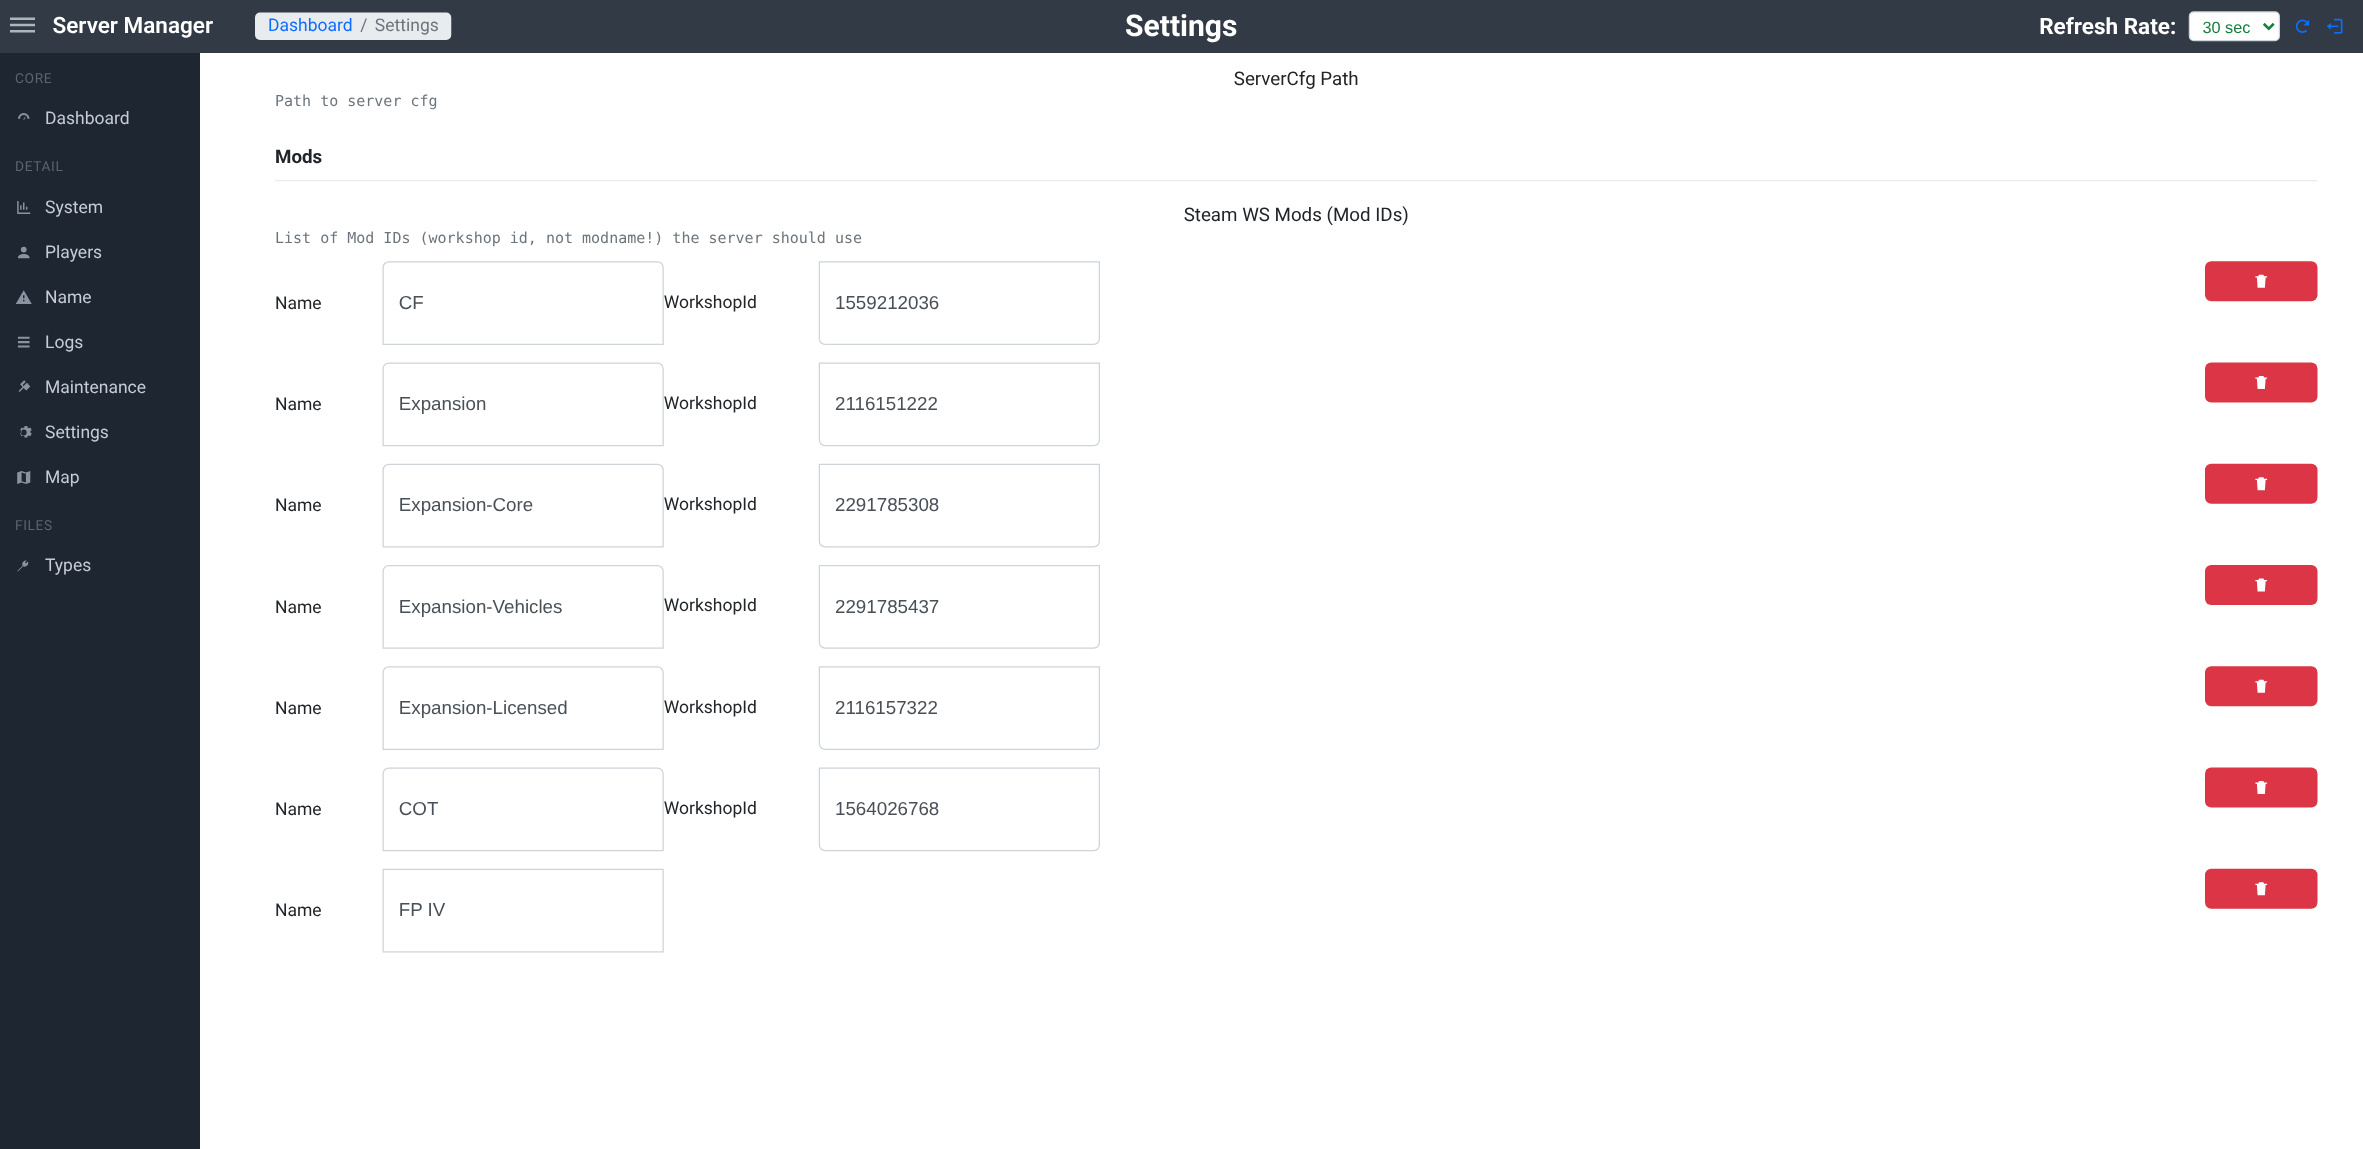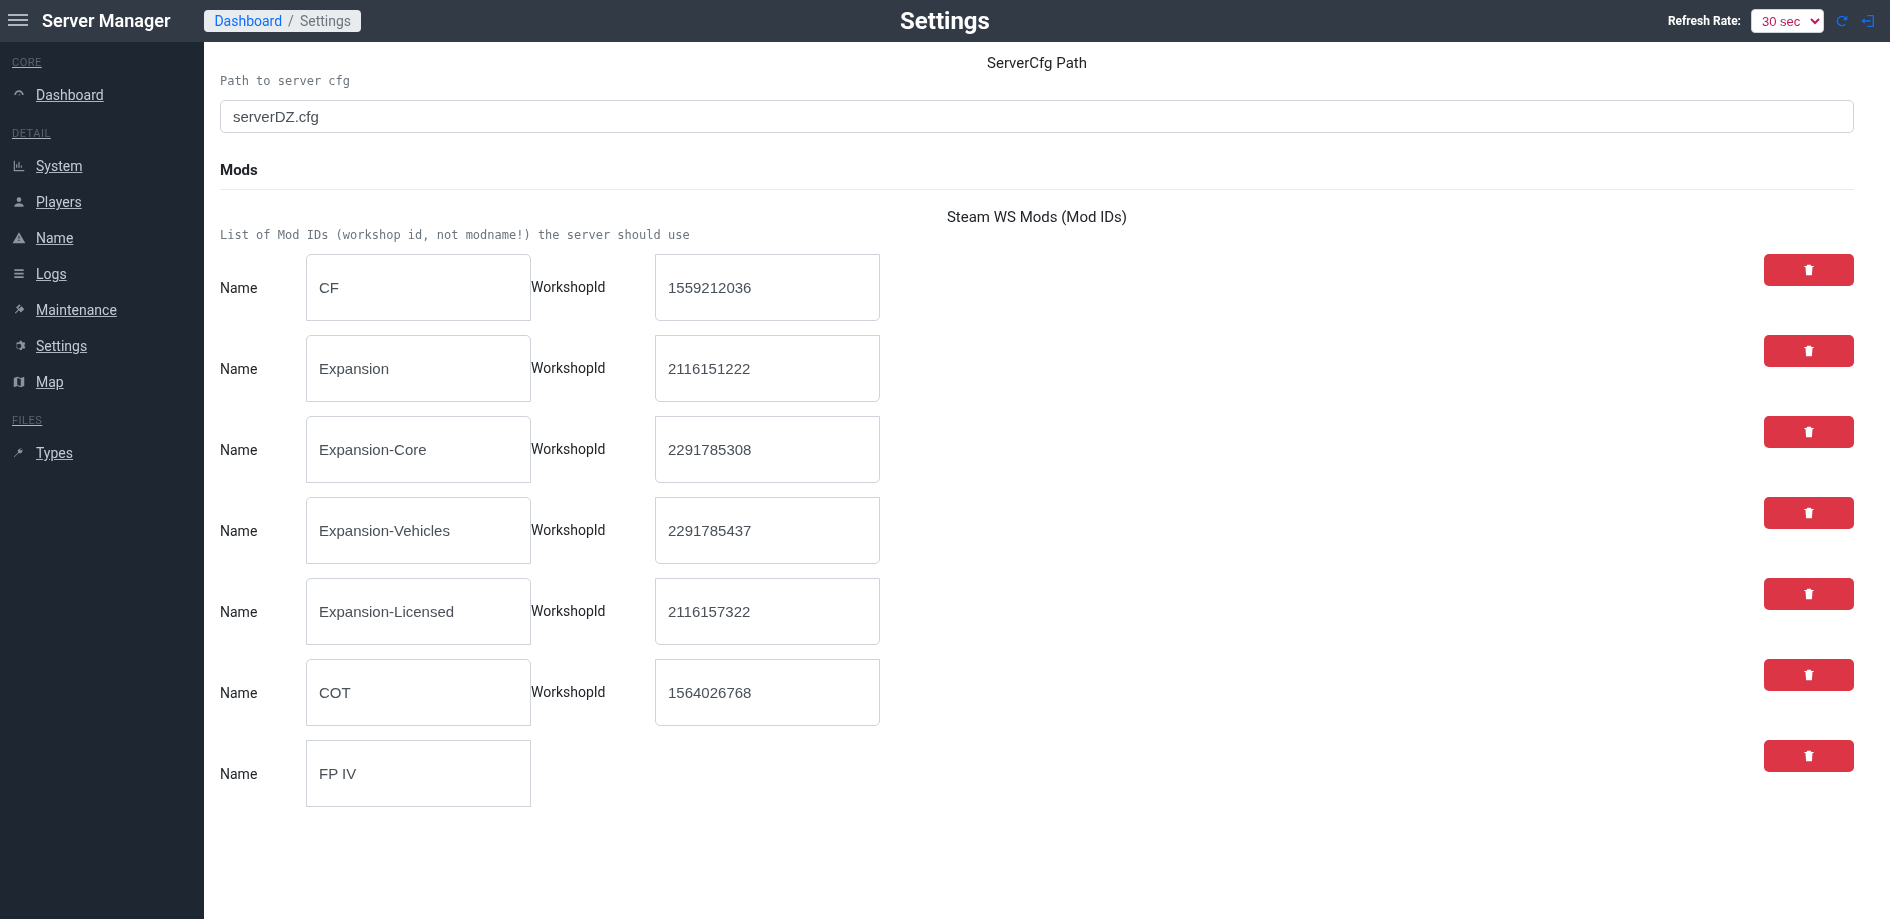--- a/index.html
+++ b/index.html
@@ -54,42 +54,41 @@
   font-size: 24px;
   font-weight: 700;
 }
 .topbar-right {
   margin-left: auto;
   display: flex;
   align-items: center;
   padding-right: 14px;
   gap: 10px;
 }
-.refresh-label { font-weight: 700; font-size: 12px; }
+.refresh-label { font-weight: 700; font-size: 18px; }
 .refresh-select {
   background: #fff;
-  color: #be185d;
+  color: #15803d;
   border: 1px solid #ced4da;
   border-radius: 4px;
   padding: 2px 6px;
   font-size: 13px;
   height: 24px;
 }
 .icon-btn { color: #0d6efd; cursor: pointer; display:flex; align-items:center; }
 .icon-btn svg { width: 16px; height: 16px; }
 .sidebar {
   position: fixed;
   top: 42px;
   left: 0;
   bottom: 0;
-  width: 204px;
+  width: 160px;
   background: #1e2631;
   color: #adb5bd;
   overflow-y: auto;
-  text-decoration: underline;
 }
 .sidebar-section {
   font-size: 11px;
   letter-spacing: 0.5px;
   color: #5a6472;
   padding: 14px 12px 8px;
   text-transform: uppercase;
 }
 .sidebar-item {
   display: flex;
@@ -248,21 +247,20 @@
         <path d="M22 7l-3-3a6 6 0 00-8 8L2 21l1 1 9-9a6 6 0 008-8l-3 3-2-2 3-3z" transform="scale(0.8) translate(2,2)"></path>
       </svg>
       <span>Types</span>
     </div>
   </div>
 
 <div class="main">
   <div class="field-block">
     <div class="field-label">ServerCfg Path</div>
     <div class="field-desc">Path to server cfg</div>
-    <input type="text" class="text-input" value="serverDZ.cfg" style="">
   </div>
 
   <div class="section-title">Mods</div>
   <hr class="sep">
 
   <div class="field-block">
     <div class="field-label">Steam WS Mods (Mod IDs)</div>
     <div class="field-desc">List of Mod IDs (workshop id, not modname!) the server should use</div>
     <div class="mod-list" id="mod-list">
         <div class="mod-row">

